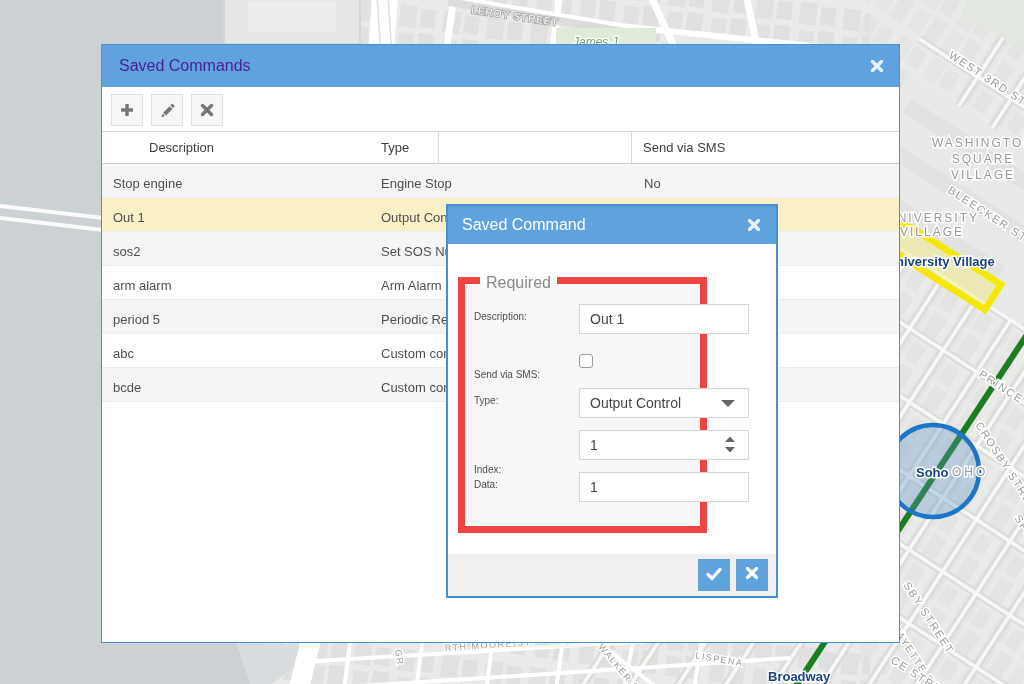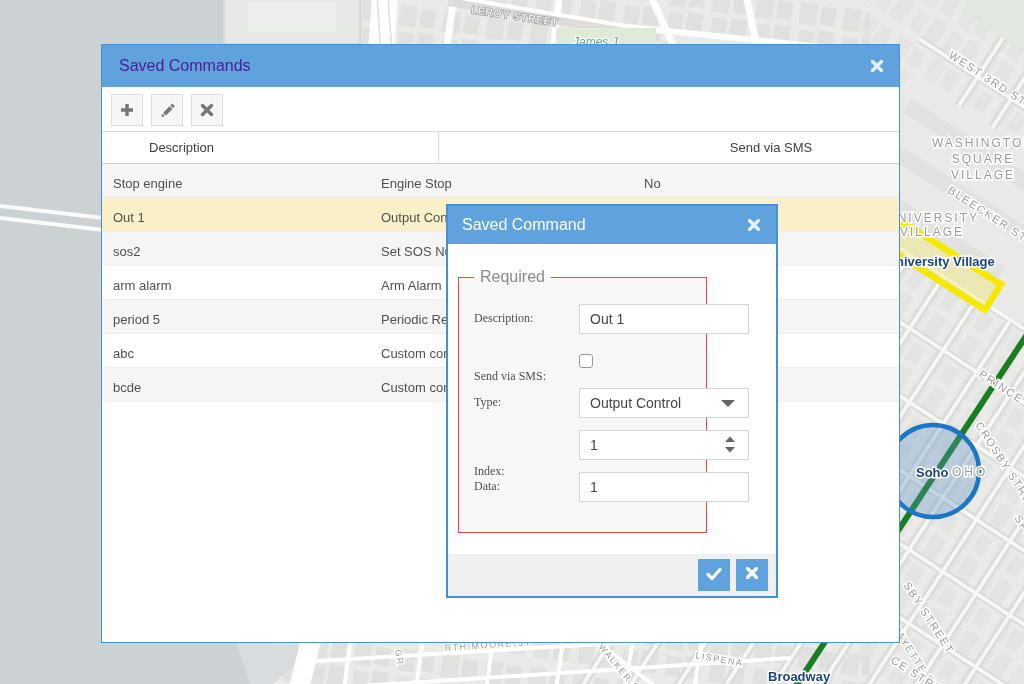--- a/index.html
+++ b/index.html
@@ -27,24 +27,24 @@
   .grow .c2{position:absolute;left:279px;top:0;}
   .grow .c3{position:absolute;left:542px;top:0;}
   .alt{background:#f5f5f5;}
   .sel{background:#faf0c8;}
   
   #dlg{position:absolute;left:446px;top:204px;width:332px;height:394px;
        box-sizing:border-box;background:#fff;border:2px solid #4490d2;z-index:20;}
   #dlg .hd{height:38px;background:#5fa2dd;position:relative;}
   #dlg .hd .t{color:#fff;font-size:16px;line-height:38px;padding-left:14px;border-radius:13px;}
   #fs{position:absolute;left:10px;top:71px;width:249px;height:256px;box-sizing:border-box;
-      border:1px solid #ef4444;background:#f7f7f7;}
+      border:7px solid #ef4444;background:#f7f7f7;}
   #fs .leg{position:absolute;top:-11px;left:15px;padding:0 6px;font-size:16px;color:#8a8a8a;
            background:linear-gradient(to bottom,#fff 10px,#f7f7f7 10px);line-height:20px;}
-  .flabel{position:absolute;left:26px;font-size:12px;color:#4f4f4f;font-family:Liberation Serif, serif;}
+  .flabel{position:absolute;left:26px;font-size:10px;color:#4f4f4f;}
   .finput{position:absolute;left:131px;width:170px;height:30px;box-sizing:border-box;
           background:#fff;border:1px solid #d5d5d5;font-size:14px;color:#454545;
           line-height:28px;padding-left:10px;}
   #dfoot{position:absolute;left:0;right:0;bottom:0;height:42px;background:#f0f0f0;}
   .bbtn{position:absolute;top:5px;width:32px;height:32px;background:#5fa2dd;text-align:center;}
   .bbtn svg{margin-top:8px;}
 </style>
 </head>
 <body>
 <svg id="map" width="1024" height="684" viewBox="0 0 1024 684">
@@ -225,21 +225,22 @@
             <path d="M1.2,14.2 L2.5,10.4 L5,12.9 Z"></path>
             <path d="M3.1,9.7 L9.6,3.2 L12.5,6.1 L6,12.6 Z"></path>
             <path d="M10.4,2.4 L12.2,0.6 L14.9,3.3 L13.1,5.1 Z"></path>
           </g>
         </svg></span><span class="tbtn"><svg width="14" height="14" viewBox="0 0 14 14">
           <path d="M2.5,2.5 L11.5,11.5 M11.5,2.5 L2.5,11.5" stroke="#767676" stroke-width="3.4" stroke-linecap="round"></path>
         </svg></span>
   </div>
   <div id="ghead">
     <div class="hc" style="left:8px;width:301px;margin-left:28px;">Description</div>
-    <div class="hc" style="left:530px;width:267px;border-right:none;text-align:center;">Send via SMS</div>
+    <div class="hc" style="left:268px;width:262px;">Type</div>
+    <div class="hc" style="left:530px;width:267px;border-right:none;">Send via SMS</div>
   </div>
   <div class="grow alt">
       <span class="c1">Stop engine</span>
       <span class="c2">Engine Stop</span>
       <span class="c3">No</span>
     </div>
   <div class="grow sel">
       <span class="c1">Out 1</span>
       <span class="c2">Output Control</span>
       <span class="c3">No</span>

